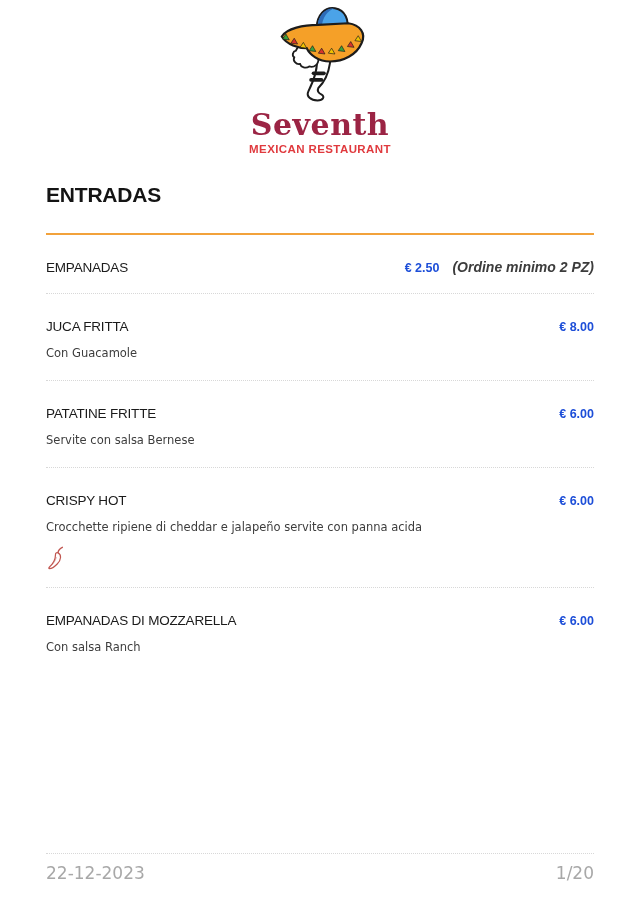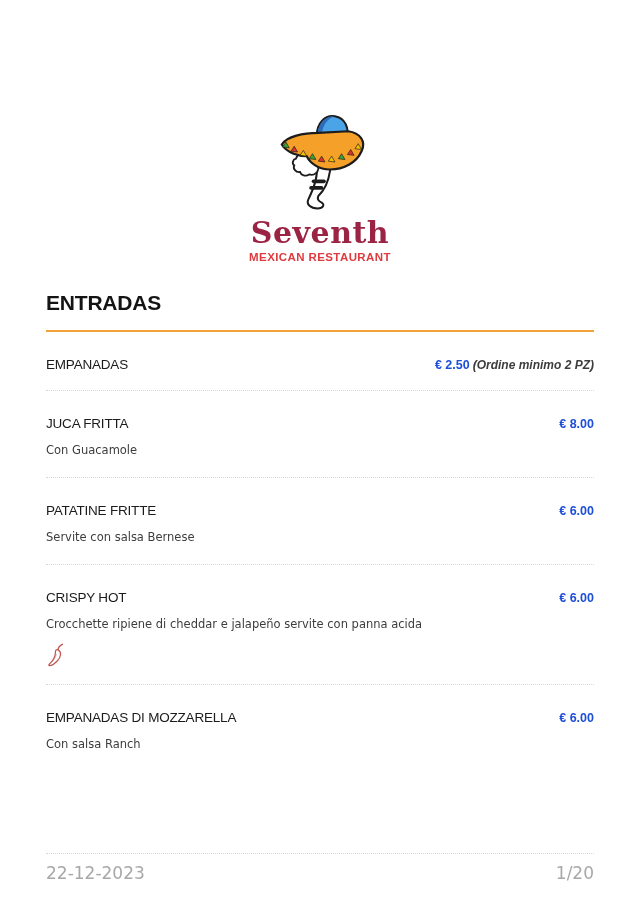--- a/index.html
+++ b/index.html
@@ -8,21 +8,21 @@
     position: relative;
     width: 640px;
     height: 905px;
     background: #ffffff;
     overflow: hidden;
     font-family: "DejaVu Sans", sans-serif;
     color: #1d1d1d;
   }
 
   
-  .logo-block { padding-top: 108px; text-align: center; }
+  .logo-block { text-align: center; }
   .logo-art { display: block; margin: 0 auto; }
   .brand-name {
     font-family: "DejaVu Serif", serif;
     font-weight: 700;
     font-size: 30px;
     line-height: 1.0;
     color: #9b2444;
     margin-top: 2px;
     letter-spacing: 0.5px;
   }
@@ -48,21 +48,21 @@
 
   
   .content { margin: 0 46px; }
   .section-title {
     margin-top: 28px;
     font-family: "Liberation Sans", sans-serif;
     font-weight: 700;
     font-size: 21px;
     letter-spacing: -0.2px;
     color: #141414;
-    padding-bottom: 15px;
+    padding-bottom: 26px;
     border-bottom: 2px solid #f2a23b;
   }
 
   .menu-item {
     padding: 22px 0 17px 0;
     border-bottom: 1px dotted #d8d8d8;
   }
   .menu-item.last { border-bottom: none; }
   .item-head {
     display: flex;
@@ -80,23 +80,23 @@
   .price {
     font-family: "Liberation Sans", sans-serif;
     font-weight: 700;
     font-size: 12.5px;
     color: #1d4ed8;
   }
   .price-note {
     font-family: "Liberation Sans", sans-serif;
     font-style: italic;
     font-weight: 600;
-    font-size: 12px;
+    font-size: 14px;
     color: #3c3c3c;
-    margin-left: 3px;
+    margin-left: 13px;
   }
   .item-desc {
     margin-top: 9px;
     font-size: 11.5px;
     line-height: 1.65;
     color: #3d3d3d;
     max-width: 548px;
   }
   .chili { margin-top: 9px; height: 24px; }
 

